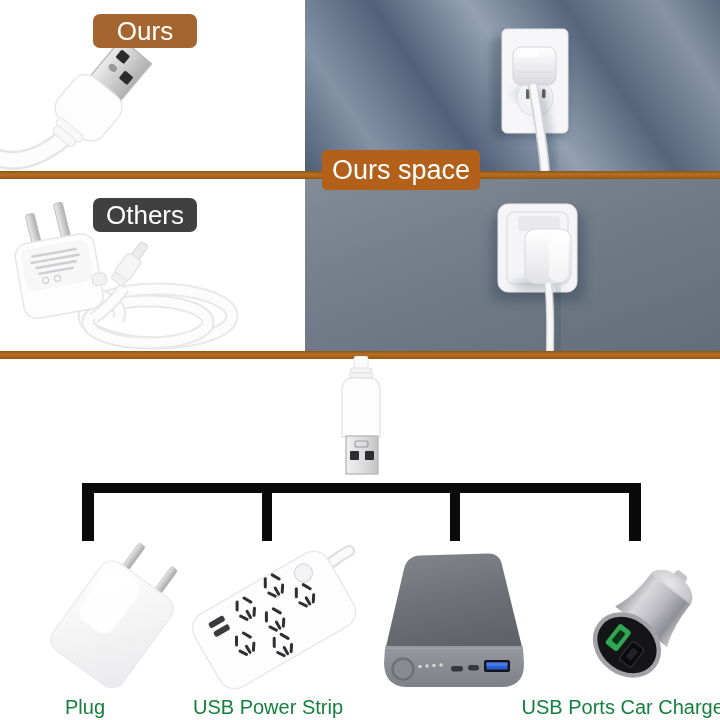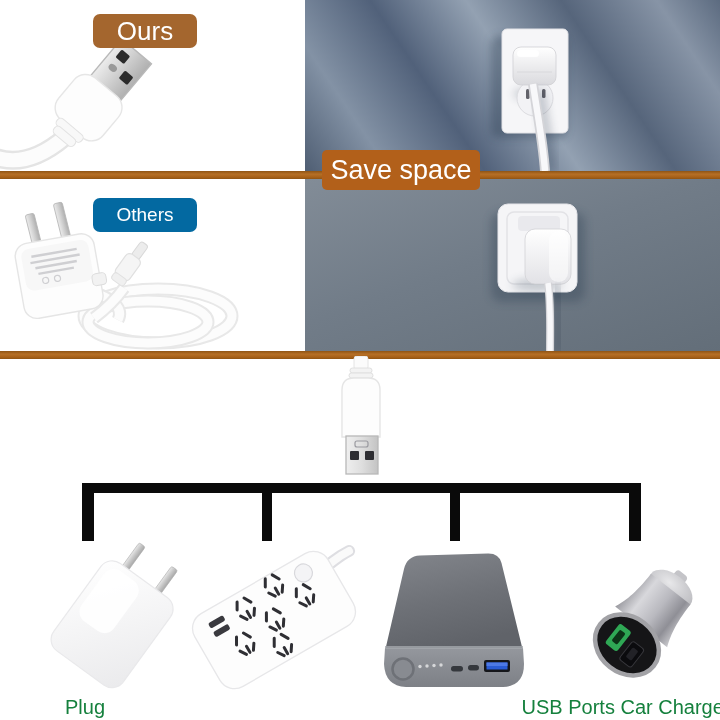--- a/index.html
+++ b/index.html
@@ -21,21 +21,21 @@
   
   .brown-bar{left:0;width:720px;background:linear-gradient(#8f5413,#b56f26 40%,#a86118 75%,#8f5413);}
   #bar-top{top:171px;height:8px;}
   #bar-bottom{top:351px;height:8px;}
   
   .badge{
     display:flex;align-items:center;justify-content:center;
     color:#ffffff;z-index:6;
   }
   #ours-badge{left:93px;top:14px;width:104px;height:34px;background:#a4662e;border-radius:7px;font-size:26px;}
-  #others-badge{left:93px;top:198px;width:104px;height:34px;background:#0369a1;border-radius:7px;font-size:19px;}
+  #others-badge{left:93px;top:198px;width:104px;height:34px;background:#404040;border-radius:7px;font-size:26px;}
   #save-badge{left:322px;top:150px;width:158px;height:40px;background:#b2601a;border-radius:5px;font-size:27px;}
   
   .tree{background:#0a0a0a;}
   #tree-h{left:82px;top:483px;width:559px;height:10px;}
   #tree-v1{left:82px;top:483px;width:12px;height:58px;}
   #tree-v2{left:262px;top:483px;width:10px;height:58px;}
   #tree-v3{left:450px;top:483px;width:10px;height:58px;}
   #tree-v4{left:629px;top:483px;width:12px;height:58px;}
   
   .device-label{
@@ -185,21 +185,21 @@
   <div class="abs brown-bar" id="bar-top"></div>
   <div class="abs brown-bar" id="bar-bottom"></div>
 
   <div class="abs badge" id="ours-badge">
     <span>Ours</span>
   </div>
   <div class="abs badge" id="others-badge">
     <span>Others</span>
   </div>
   <div class="abs badge" id="save-badge">
-    <span>Save space</span>
+    <span>Ours space</span>
   </div>
 
   <div class="abs" style="left:330px;top:356px;width:60px;height:124px;">
     <svg width="60" height="124" viewBox="0 0 60 124">
       <defs>
         <linearGradient id="cu-met" x1="0" y1="0" x2="1" y2="0">
           <stop offset="0" stop-color="#efefef"></stop>
             <stop offset="0.5" stop-color="#dedede"></stop>
             <stop offset="1" stop-color="#c3c3c3"></stop>
         </linearGradient>
@@ -343,15 +343,16 @@
         </g>
         <g>
           <rect x="57" y="96" width="15" height="23" rx="3" fill="#0b0b0e" stroke="#37373c" stroke-width="1"></rect>
           <rect x="61" y="101" width="7" height="12" rx="1.5" fill="#222227"></rect>
         </g>
       </g>
     </svg>
   </div>
 
   <div class="abs device-label" style="left:85px">Plug</div>
+  <div class="abs device-label" style="left:268px">USB Power Strip</div>
   <div class="abs device-label" style="left:626px">USB Ports Car Charger</div>
 
 </div>
 
 </body></html>

